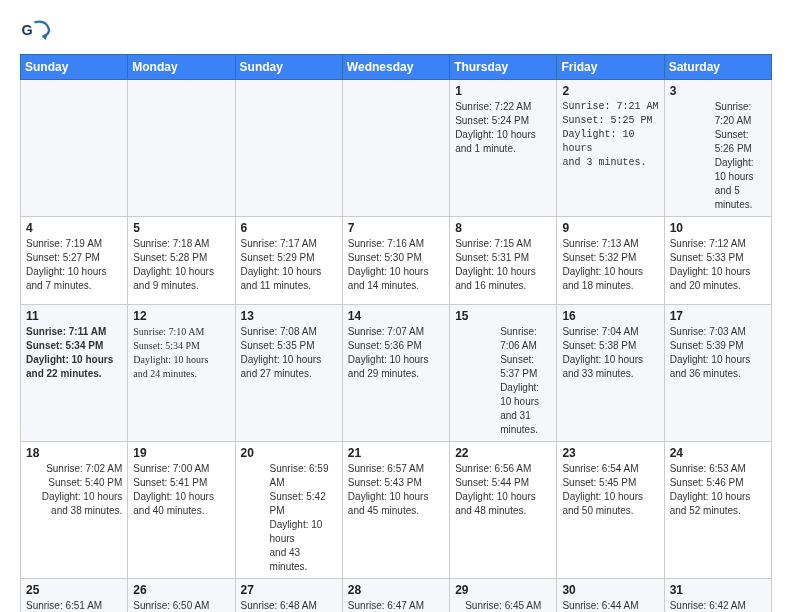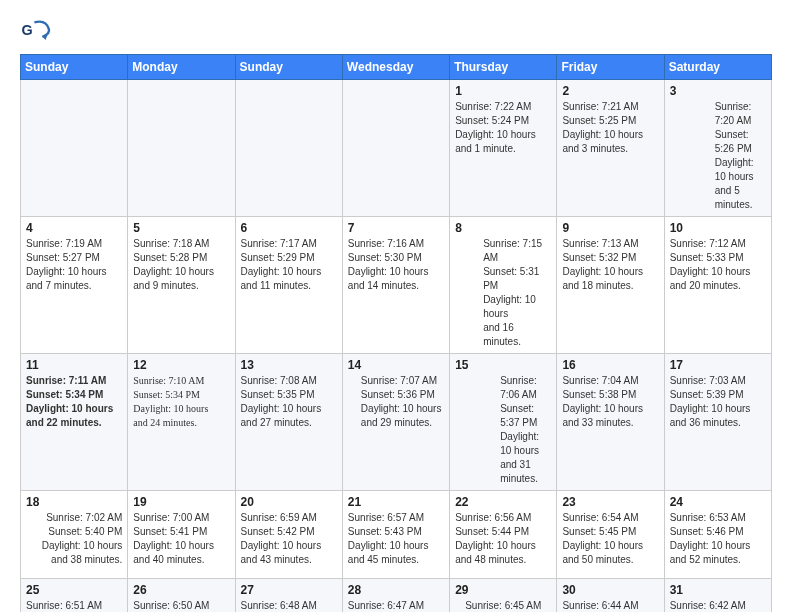--- a/index.html
+++ b/index.html
@@ -134,21 +134,21 @@
         <td class="empty-cell"></td>
         <td>
           <span class="day-number">1</span>
           <div class="day-info" style="white-space: pre-line;">Sunrise: 7:22 AM
 Sunset: 5:24 PM
 Daylight: 10 hours
 and 1 minute.</div>
         </td>
         <td>
           <span class="day-number">2</span>
-          <div class="day-info" style="white-space: pre-line;">Sunrise: 7:21 AM
+          <div class="day-info" style="white-space: pre-line; font-family: Liberation Mono, monospace;">Sunrise: 7:21 AM
 Sunset: 5:25 PM
 Daylight: 10 hours
 and 3 minutes.</div>
         </td>
         <td>
           <span class="day-number">3</span>
           <div class="day-info" style="white-space: pre-line; margin-left: 45px;">Sunrise: 7:20 AM
 Sunset: 5:26 PM
 Daylight: 10 hours
 and 5 minutes.</div>
@@ -178,21 +178,21 @@
         </td>
         <td>
           <span class="day-number">7</span>
           <div class="day-info" style="white-space: pre-line;">Sunrise: 7:16 AM
 Sunset: 5:30 PM
 Daylight: 10 hours
 and 14 minutes.</div>
         </td>
         <td>
           <span class="day-number">8</span>
-          <div class="day-info" style="white-space: pre-line; margin-left: 28px;">Sunrise: 7:15 AM
+          <div class="day-info" style="white-space: pre-line;">Sunrise: 7:15 AM
 Sunset: 5:31 PM
 Daylight: 10 hours
 and 16 minutes.</div>
         </td>
         <td>
           <span class="day-number">9</span>
           <div class="day-info" style="white-space: pre-line;">Sunrise: 7:13 AM
 Sunset: 5:32 PM
 Daylight: 10 hours
 and 18 minutes.</div>
@@ -222,21 +222,21 @@
         </td>
         <td>
           <span class="day-number">13</span>
           <div class="day-info" style="white-space: pre-line;">Sunrise: 7:08 AM
 Sunset: 5:35 PM
 Daylight: 10 hours
 and 27 minutes.</div>
         </td>
         <td>
           <span class="day-number">14</span>
-          <div class="day-info" style="white-space: pre-line; margin-left: 13px;">Sunrise: 7:07 AM
+          <div class="day-info" style="white-space: pre-line;">Sunrise: 7:07 AM
 Sunset: 5:36 PM
 Daylight: 10 hours
 and 29 minutes.</div>
         </td>
         <td>
           <span class="day-number">15</span>
           <div class="day-info" style="white-space: pre-line; margin-left: 45px;">Sunrise: 7:06 AM
 Sunset: 5:37 PM
 Daylight: 10 hours
 and 31 minutes.</div>
@@ -266,21 +266,21 @@
         </td>
         <td>
           <span class="day-number">19</span>
           <div class="day-info" style="white-space: pre-line;">Sunrise: 7:00 AM
 Sunset: 5:41 PM
 Daylight: 10 hours
 and 40 minutes.</div>
         </td>
         <td>
           <span class="day-number">20</span>
-          <div class="day-info" style="white-space: pre-line;">Sunrise: 6:59 AM
+          <div class="day-info" style="white-space: pre-line; margin-left: 29px;">Sunrise: 6:59 AM
 Sunset: 5:42 PM
 Daylight: 10 hours
 and 43 minutes.</div>
         </td>
         <td>
           <span class="day-number">21</span>
           <div class="day-info" style="white-space: pre-line;">Sunrise: 6:57 AM
 Sunset: 5:43 PM
 Daylight: 10 hours
 and 45 minutes.</div>

